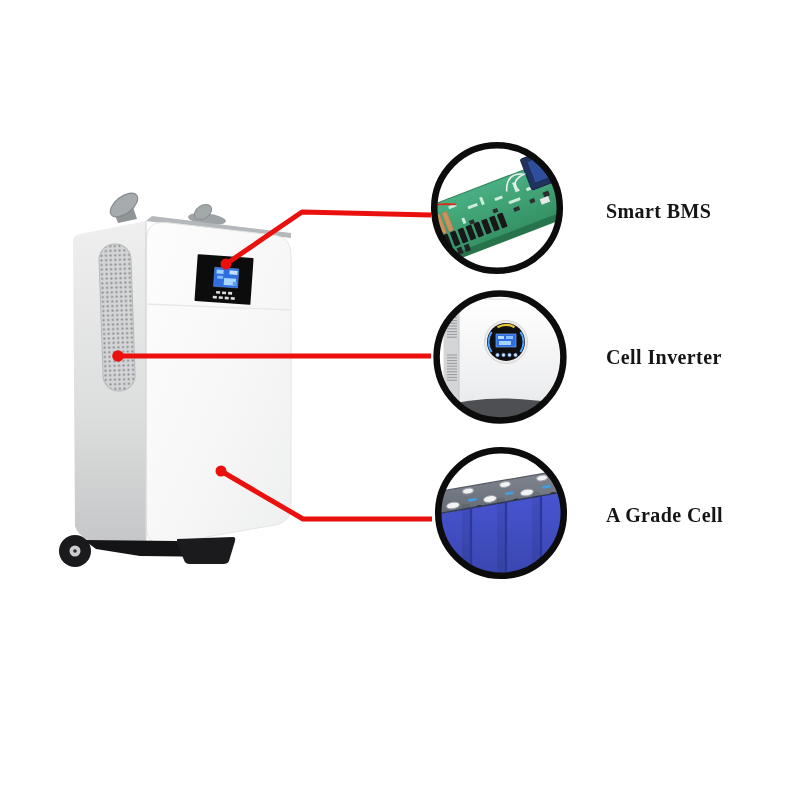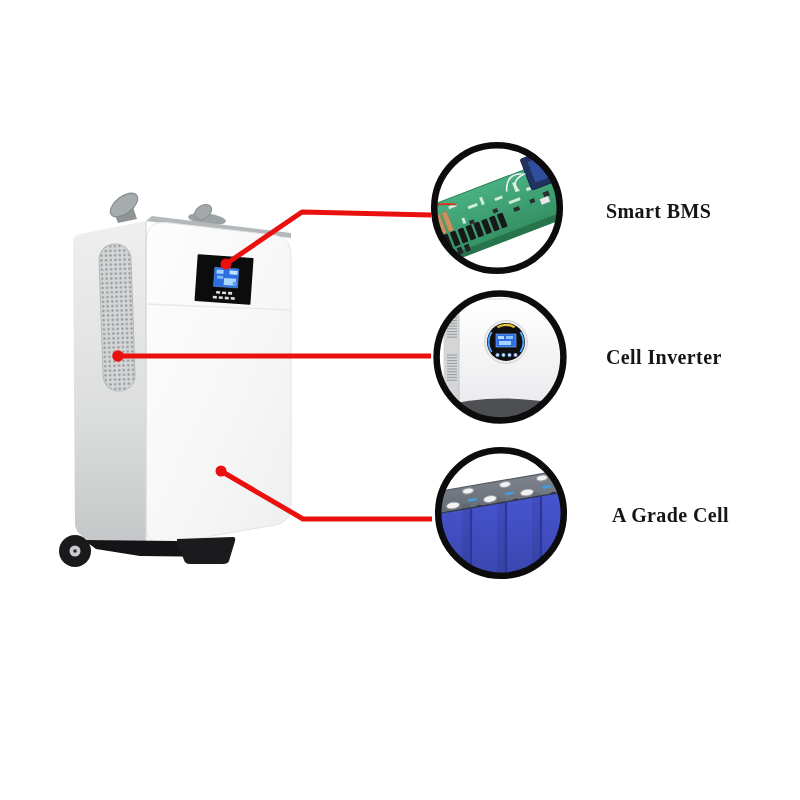--- a/index.html
+++ b/index.html
@@ -3,21 +3,21 @@
 <meta charset="utf-8">
 <style>
   html,body{margin:0;padding:0;background:#ffffff;}
   #stage{position:relative;width:800px;height:667px;background:#ffffff;overflow:hidden;
          font-family:"Liberation Serif","DejaVu Serif",serif;}
   #artwork{position:absolute;left:0;top:0;}
   .feature-label{position:absolute;font-weight:bold;font-size:20px;color:#151515;
                  letter-spacing:0.4px;white-space:nowrap;}
   #label-bms{left:606px;top:200px;}
   #label-inverter{left:606px;top:346px;}
-  #label-cell{left:606px;top:504px;margin-left:6px;}
+  #label-cell{left:606px;top:504px;}
 </style>
 </head>
 <body>
 
 <div id="stage">
 
 <svg id="artwork" width="800" height="800" viewBox="0 0 800 800">
   <defs>
     <linearGradient id="sideGrad" x1="0" y1="0" x2="0" y2="1">
       <stop offset="0" stop-color="#efefef"></stop>

